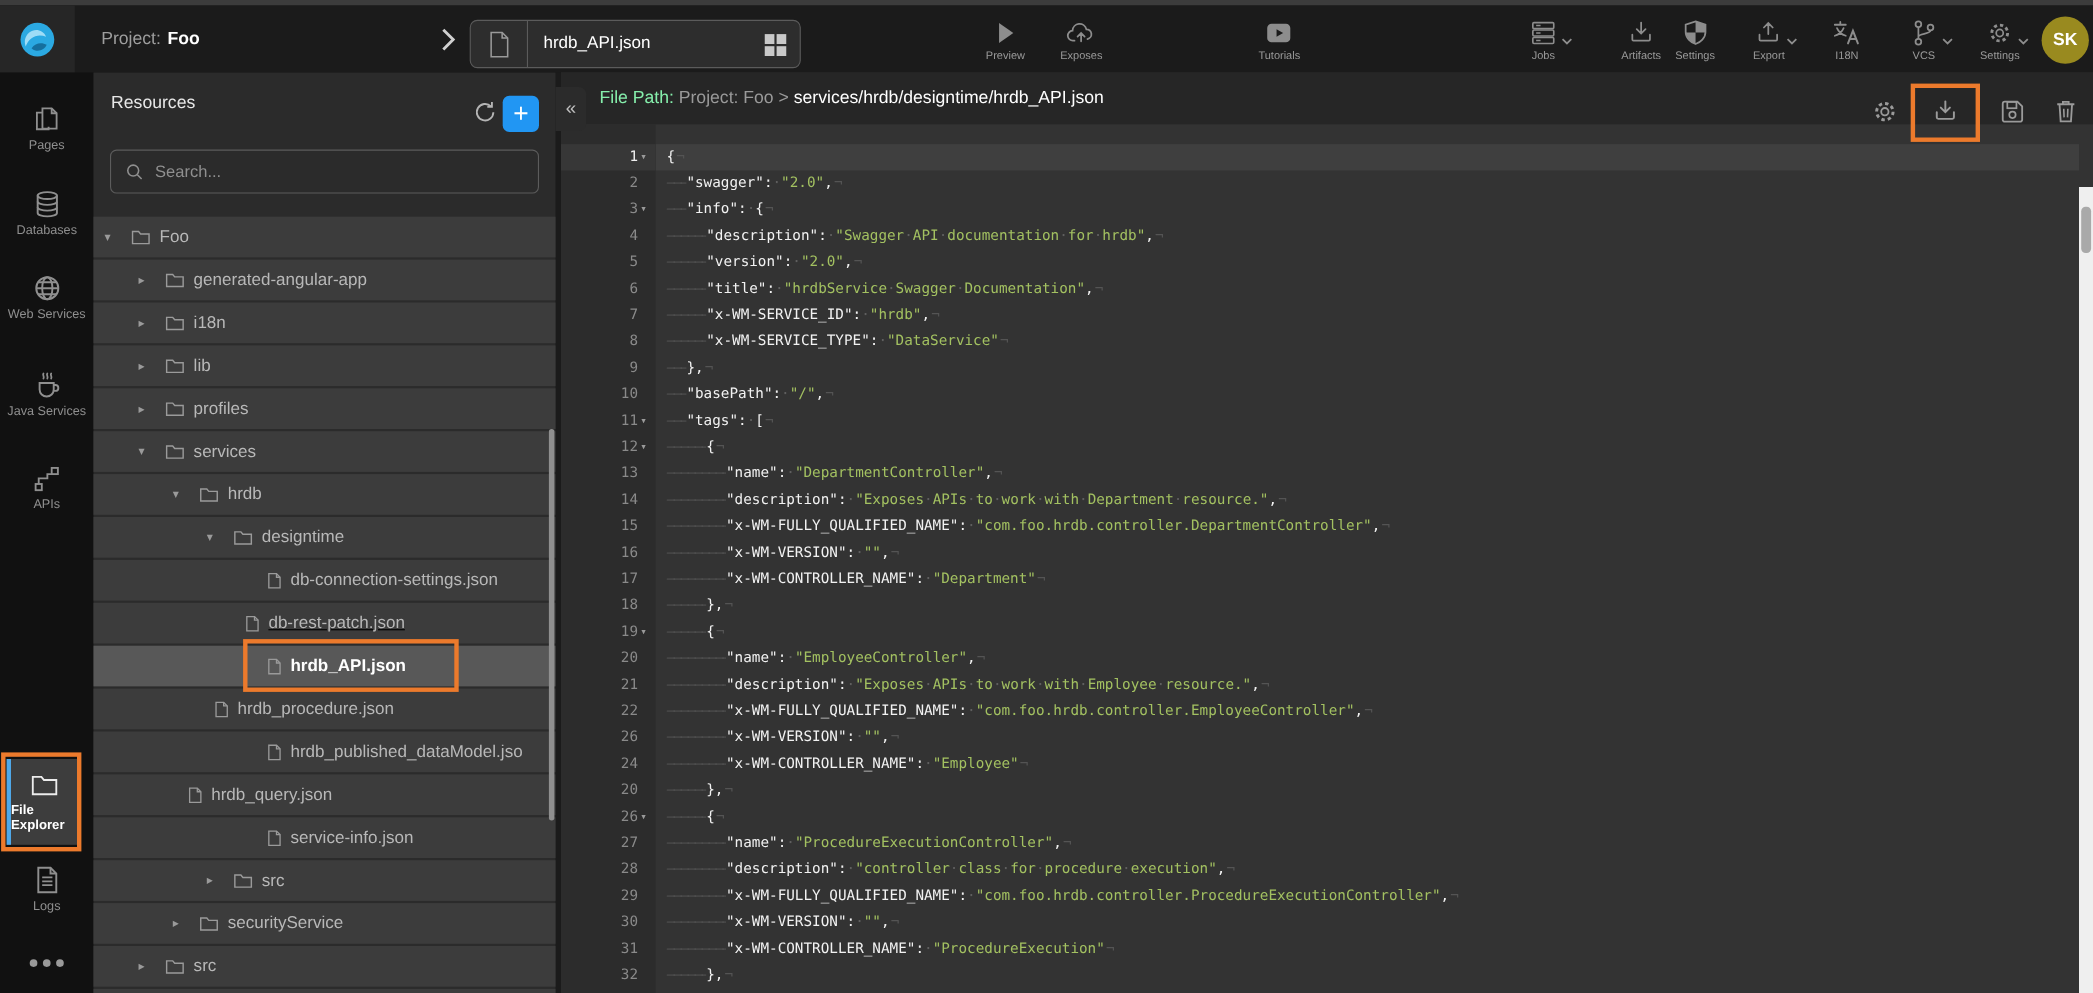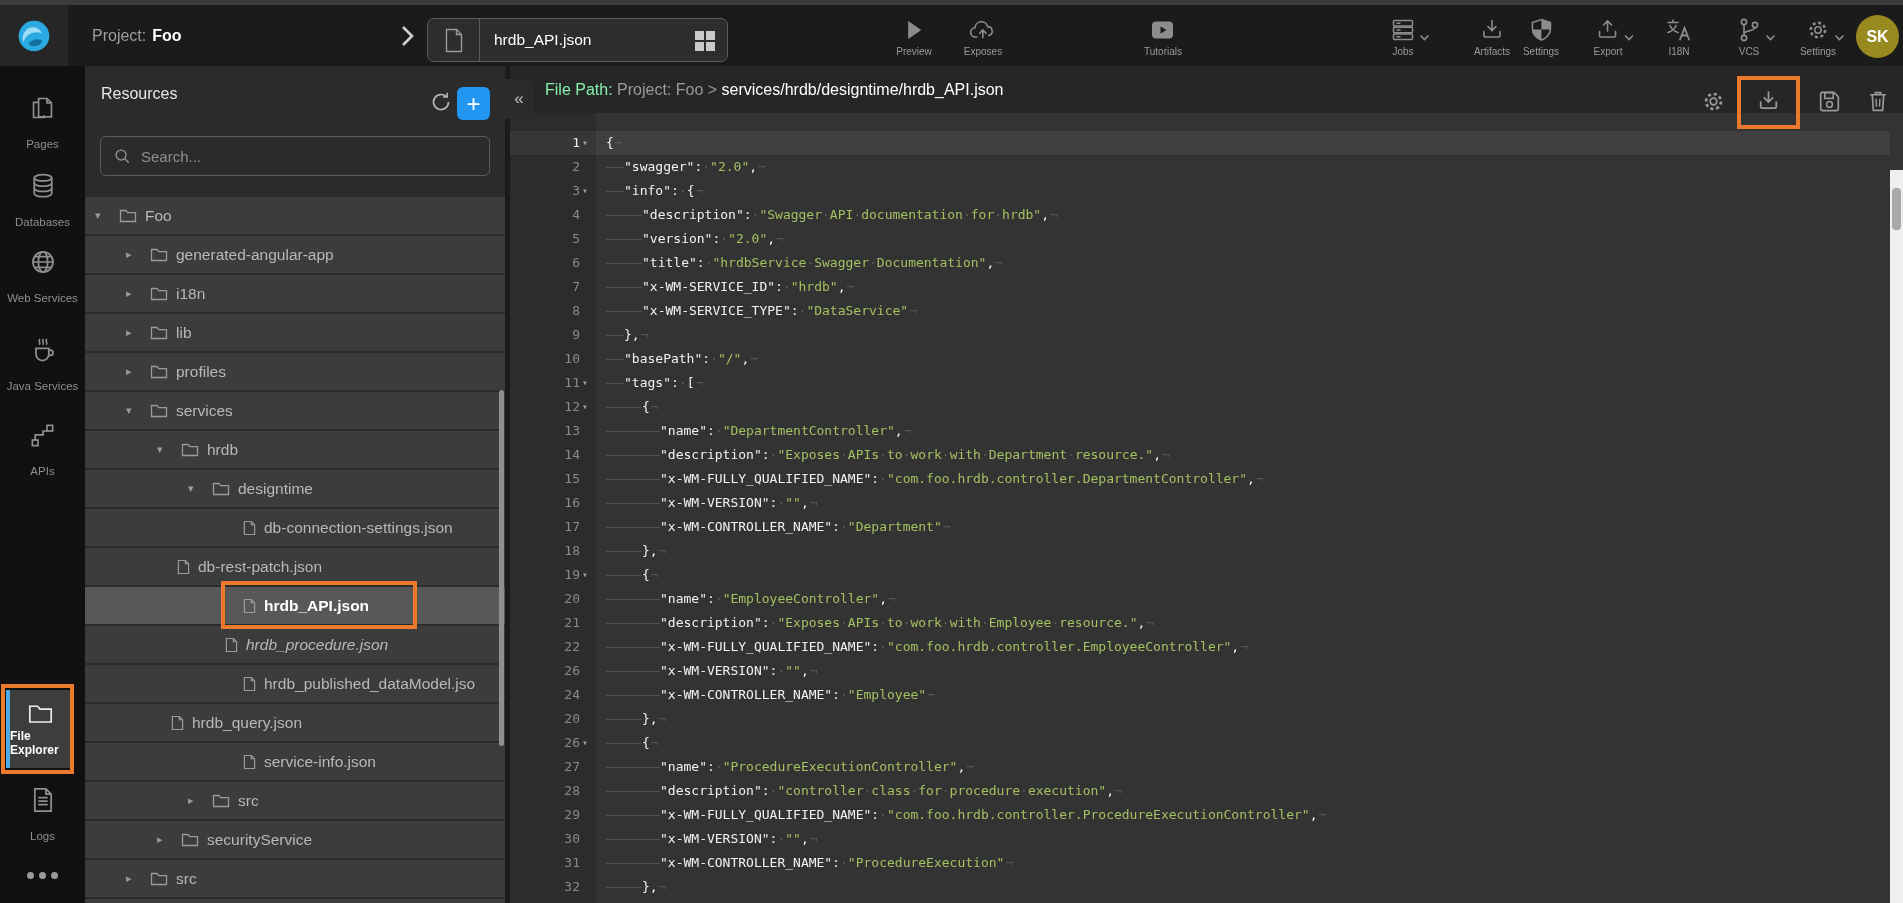--- a/index.html
+++ b/index.html
@@ -32,21 +32,21 @@
   .tb-ic-wrap { position:relative; height:27px; display:flex; align-items:center; }
   .tb-chev { position:absolute; right:-14px; top:18px; }
   #avatar { left:1856px; top:10px; width:43px; height:43px; border-radius:50%;
     background:#998a1f; color:#fff; font-weight:700; font-size:16px;
     display:flex; align-items:center; justify-content:center; }
 
   
   #sidebar { left:0; top:66px; width:85px; height:837px; background:#111111; }
   .side-item { position:absolute; left:0; width:85px; display:flex;
     flex-direction:column; align-items:center; cursor:pointer; }
-  .side-item .s-lbl { margin-top:16px; font-size:11.5px; line-height:13px;
+  .side-item .s-lbl { margin-top:4px; font-size:11.5px; line-height:13px;
     color:#8f8f8f; text-align:center; max-width:72px; }
   #side-file-explorer { left:6px; width:64px; top:624px; height:78px; background:#3d3d3d;
     border-left:4px solid #4fa8e8; display:flex; flex-direction:column;
     align-items:center; justify-content:center; cursor:pointer; }
   #side-file-explorer .s-lbl { color:#ffffff; font-weight:700; margin-top:4px;
     font-size:12px; line-height:14px; }
   #side-dots { left:0; top:806px; width:85px; display:flex; justify-content:center; gap:5px; }
   #side-dots i { width:7px; height:7px; border-radius:50%; background:#9a9a9a; }
 
   
@@ -405,41 +405,41 @@
       <div class="tree-row" style="padding-left: 134px;">
         <span class="tw"></span>
         <span style="flex: 0 0 auto;">
           <svg width="13" height="16" viewBox="0 0 14 17">
             <path d="M1.5 1.5 h7.5 l3.5 3.5 v10.5 h-11 z" fill="none" stroke="#9a9a9a" stroke-width="1.3"></path>
             <path d="M9 1.5 v3.5 h3.5" fill="none" stroke="#9a9a9a" stroke-width="1.3"></path>
           </svg>
         </span>
         <span class="t-lbl">db-connection-settings.json</span>
       </div>
-      <div class="tree-row" style="padding-left: 68px;">
+      <div class="tree-row" style="padding-left: 114px; text-decoration: underline;">
         <span class="tw"></span>
         <span style="flex: 0 0 auto;">
           <svg width="13" height="16" viewBox="0 0 14 17">
             <path d="M1.5 1.5 h7.5 l3.5 3.5 v10.5 h-11 z" fill="none" stroke="#9a9a9a" stroke-width="1.3"></path>
             <path d="M9 1.5 v3.5 h3.5" fill="none" stroke="#9a9a9a" stroke-width="1.3"></path>
           </svg>
         </span>
         <span class="t-lbl">db-rest-patch.json</span>
       </div>
       <div class="tree-row selected" style="padding-left: 134px;">
         <span class="tw"></span>
         <span style="flex: 0 0 auto;">
           <svg width="13" height="16" viewBox="0 0 14 17">
             <path d="M1.5 1.5 h7.5 l3.5 3.5 v10.5 h-11 z" fill="none" stroke="#9a9a9a" stroke-width="1.3"></path>
             <path d="M9 1.5 v3.5 h3.5" fill="none" stroke="#9a9a9a" stroke-width="1.3"></path>
           </svg>
         </span>
         <span class="t-lbl">hrdb_API.json</span>
       </div>
-      <div class="tree-row" style="padding-left: 116px; font-style: italic;">
+      <div class="tree-row" style="padding-left: 86px;">
         <span class="tw"></span>
         <span style="flex: 0 0 auto;">
           <svg width="13" height="16" viewBox="0 0 14 17">
             <path d="M1.5 1.5 h7.5 l3.5 3.5 v10.5 h-11 z" fill="none" stroke="#9a9a9a" stroke-width="1.3"></path>
             <path d="M9 1.5 v3.5 h3.5" fill="none" stroke="#9a9a9a" stroke-width="1.3"></path>
           </svg>
         </span>
         <span class="t-lbl">hrdb_procedure.json</span>
       </div>
       <div class="tree-row" style="padding-left: 134px;">

